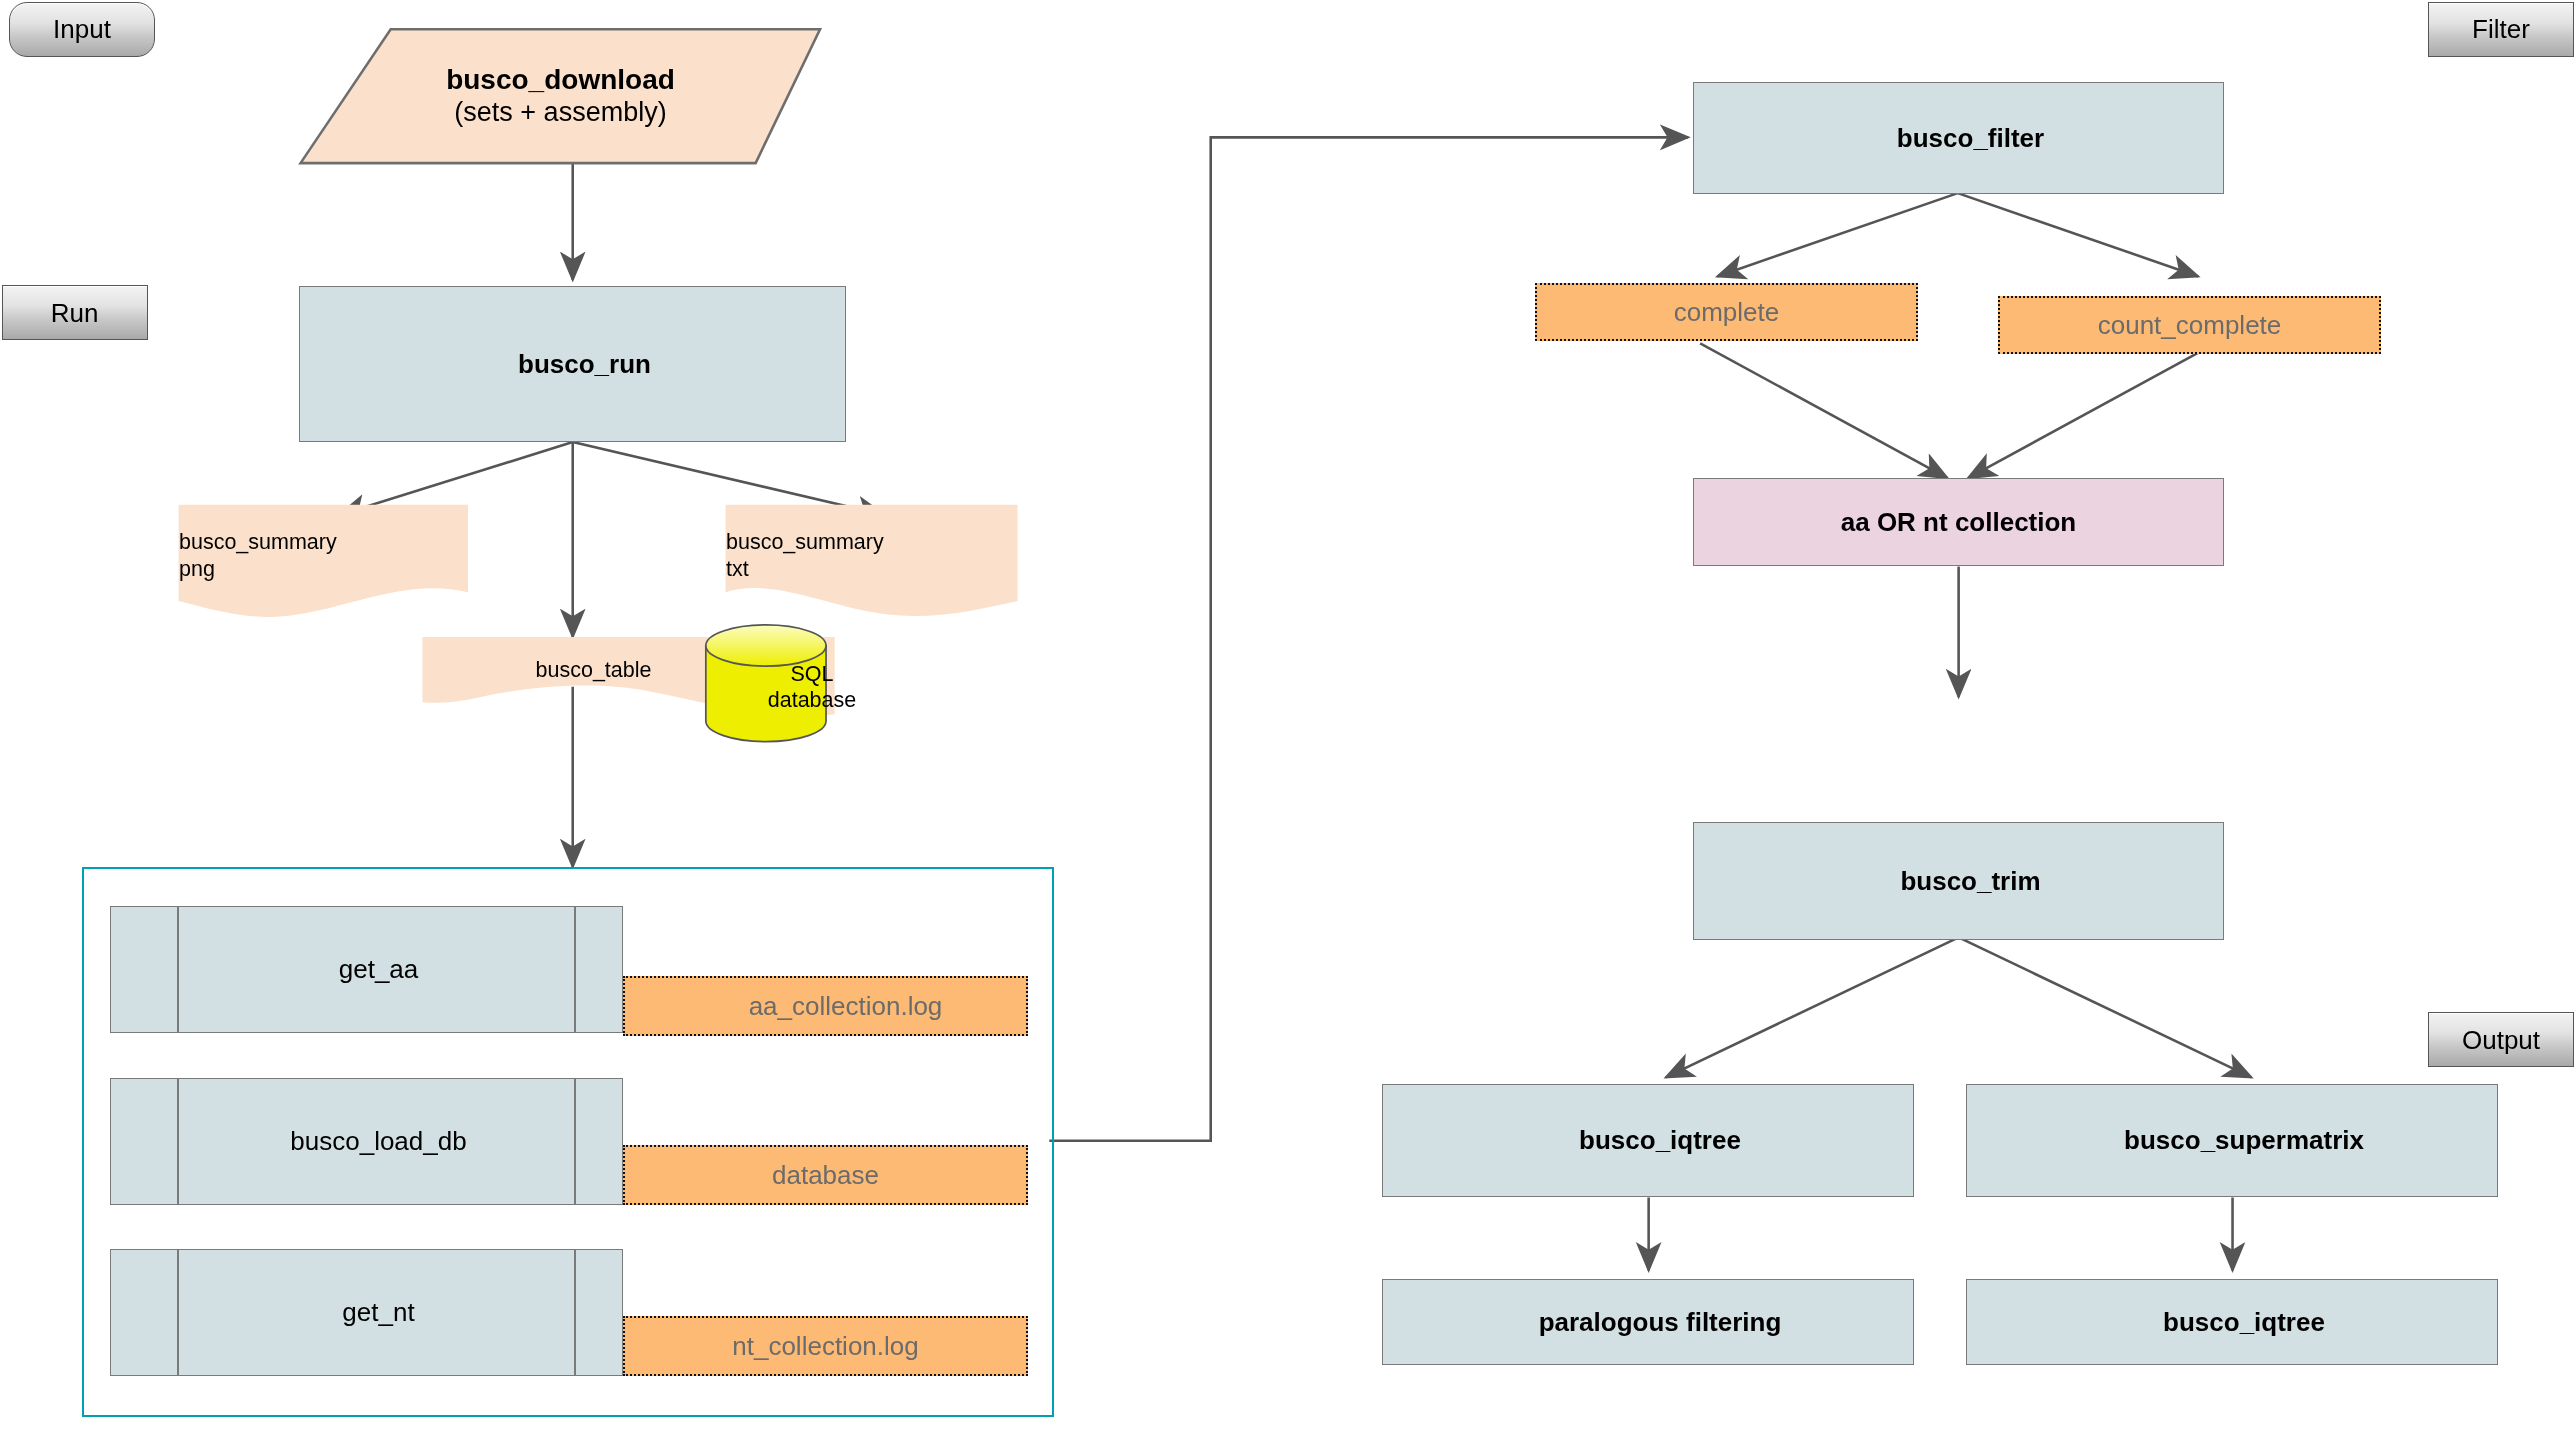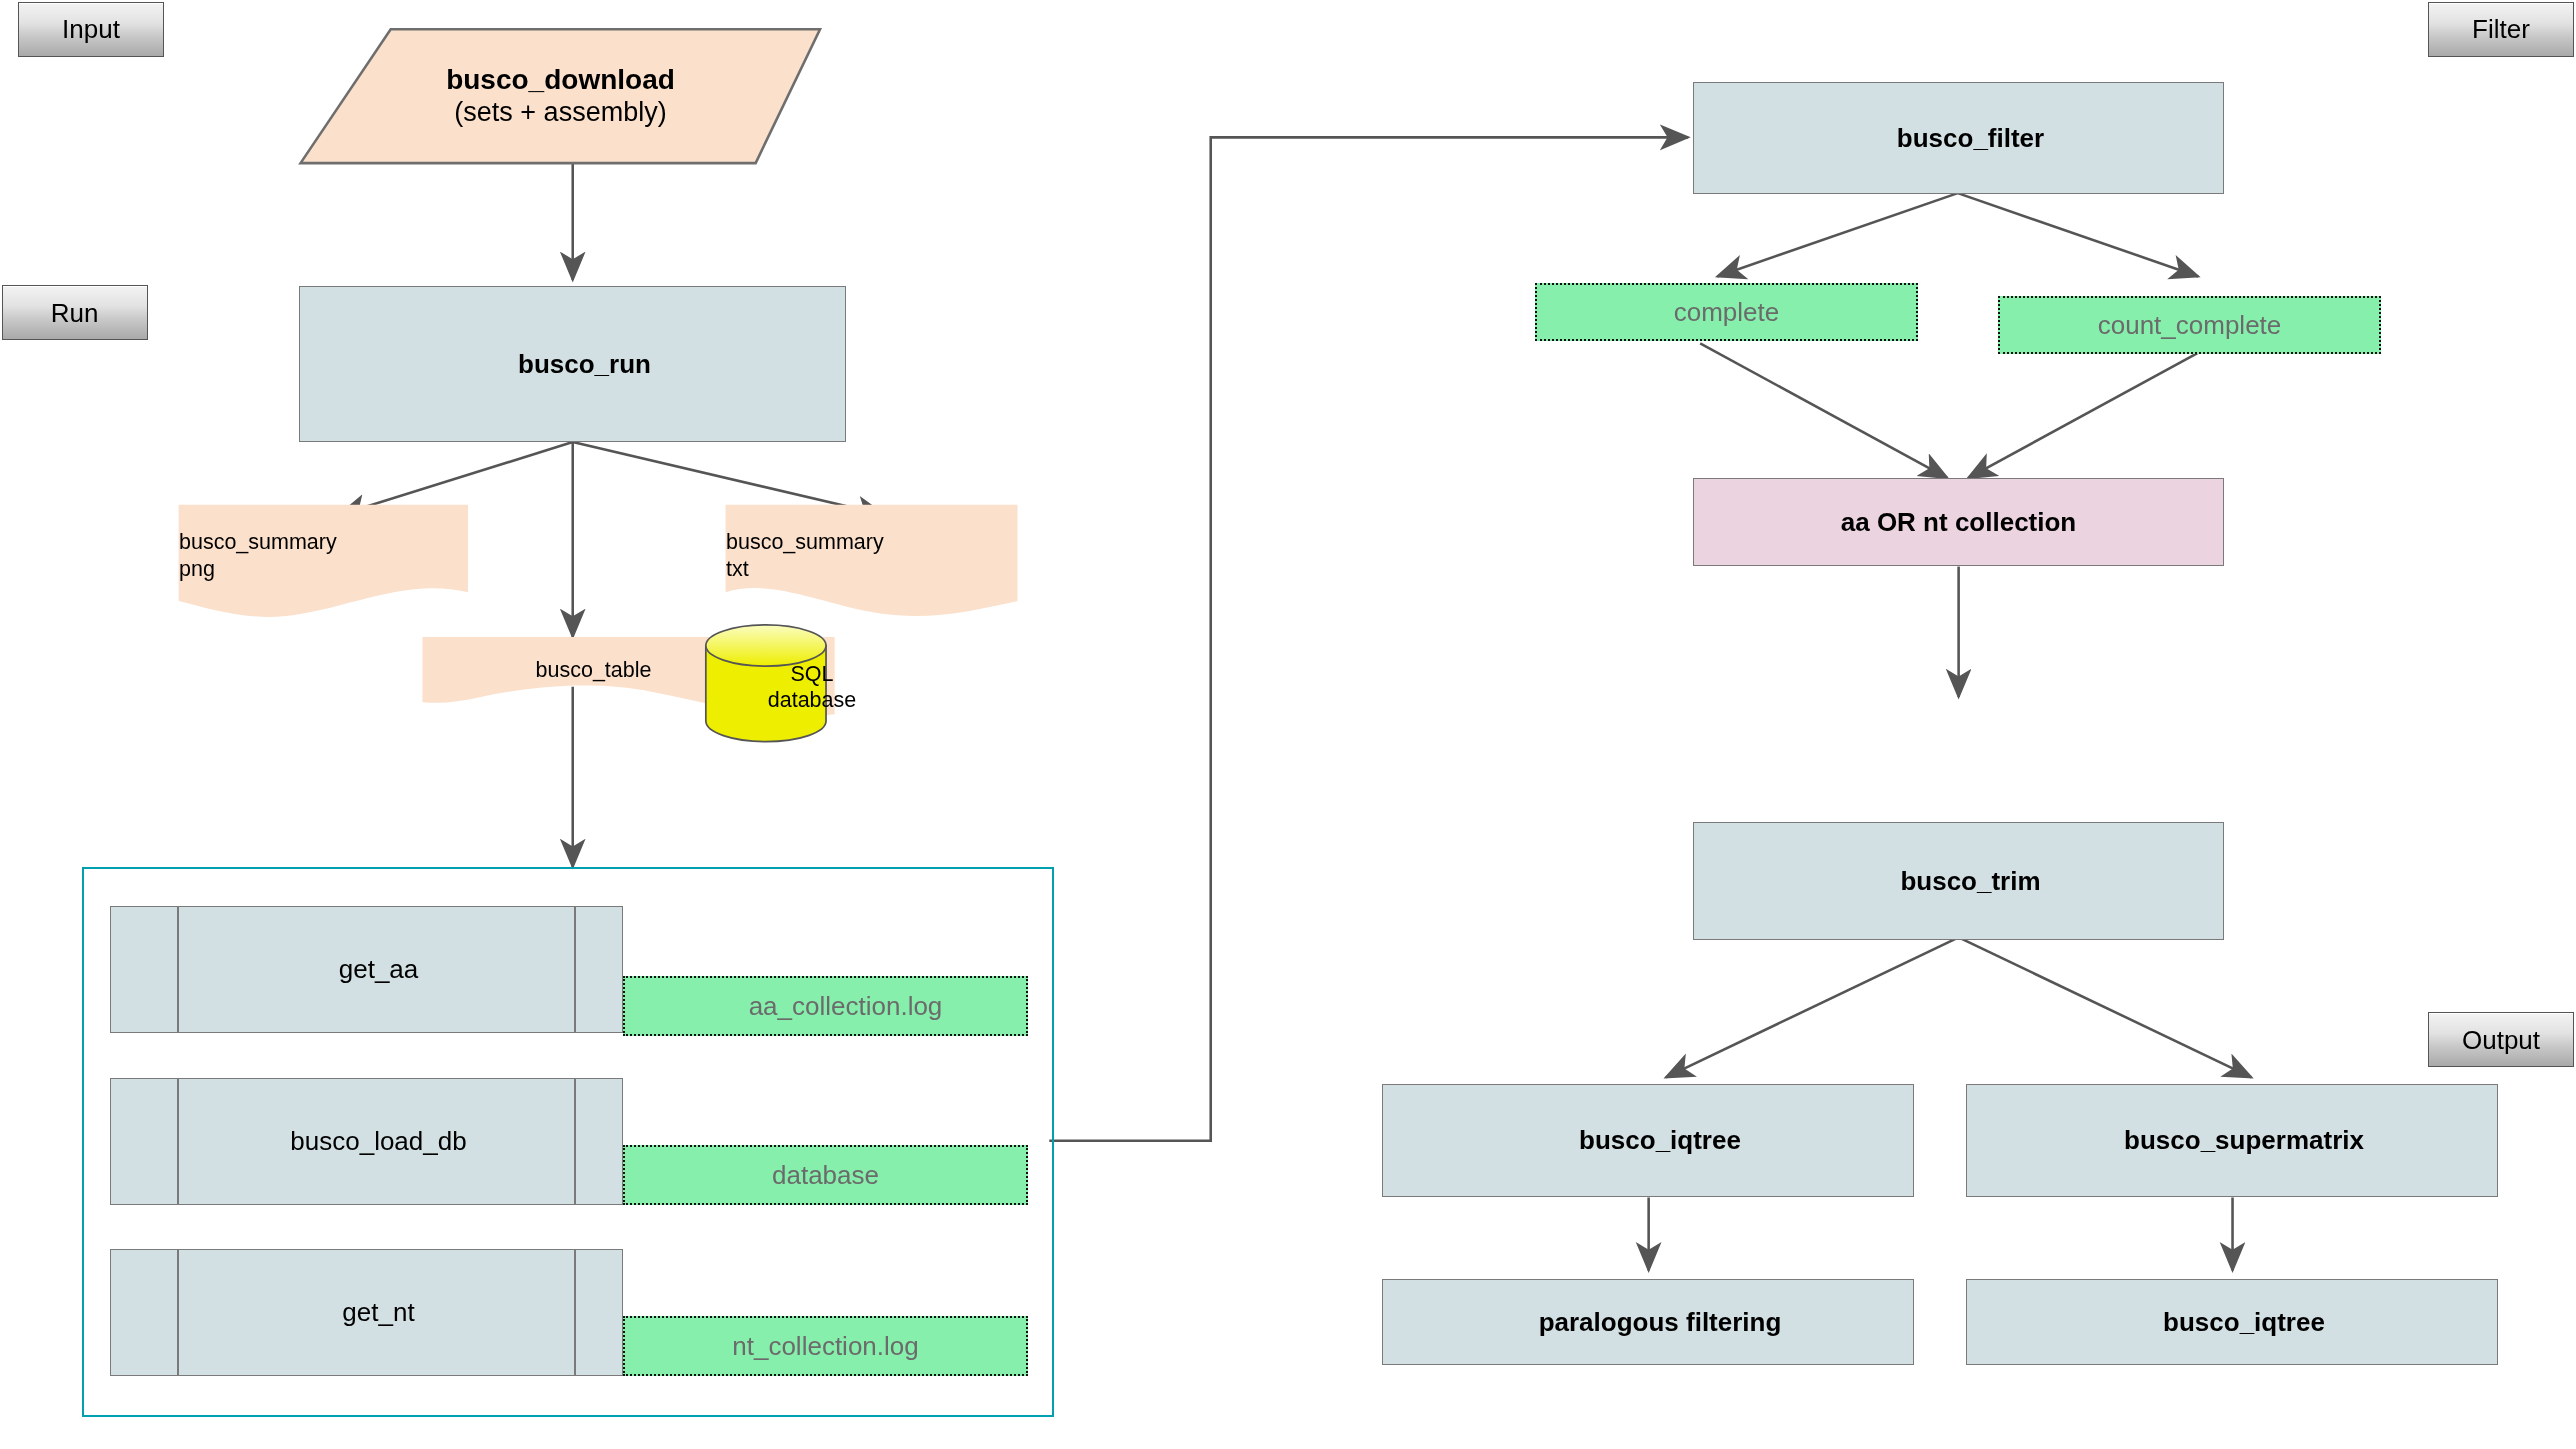--- a/index.html
+++ b/index.html
@@ -15,21 +15,21 @@
          box-shadow:0 0.9px 0 #fff inset;}
 
   
   .node{position:absolute;display:flex;align-items:center;justify-content:center;
         text-align:center;box-sizing:border-box;}
   .proc{background:#d3e0e3;border:1.7px solid #7a7a7a;color:#000;
         font-weight:bold;font-size:26px;padding-left:24px;}
   .proc.plain{font-weight:normal;font-size:26px;}
   .decision{background:#ecd3e0;border:1.7px solid #7a7a7a;color:#000;
             font-weight:bold;font-size:26px;}
-  .logbox{background:#86efac;border:2.6px dotted #111;color:#6b6b6b;
+  .logbox{background:#fdba74;border:2.6px dotted #111;color:#6b6b6b;
           font-size:26px;}
   .docshape{position:absolute;display:flex;align-items:flex-start;
             justify-content:center;color:#000;font-size:21.5px;line-height:1.25;
             box-sizing:border-box;}
   .docshape span{position:relative;z-index:2;}
   .para-label{position:absolute;display:flex;flex-direction:column;
               align-items:center;justify-content:center;color:#000;z-index:3;}
   .para-label .l1{font-weight:bold;font-size:28px;line-height:1.15;}
   .para-label .l2{font-weight:normal;font-size:27px;line-height:1.2;}
   .groupbox{position:absolute;border:2.6px solid #00a0b0;background:transparent;}
@@ -90,21 +90,21 @@
     <g>
       <path d="M822,752 L822,840 A70,24 0 0 0 962,840 L962,752 Z" fill="#eeee00" stroke="#555" stroke-width="2"></path>
       <ellipse cx="892" cy="752" rx="70" ry="24" fill="url(#cylTop)" stroke="#555" stroke-width="2"></ellipse>
     </g>
 
     <g>
       <path d="M455,34 L955,34 L880,190 L350,190 Z" fill="#fbe0cb" stroke="#6e6e6e" stroke-width="3"></path>
     </g>
   </svg>
 
-  <div class="badge" style="left:18px;top:1.7px;width:144px;height:53px;">
+  <div class="badge" style="left:9px;top:1.7px;width:144px;height:53px;border-radius:18px;">
     <span>Input</span>
   </div>
   <div class="badge" style="left:1.7px;top:285px;width:144px;height:53px;">
     <span>Run</span>
   </div>
   <div class="badge" style="left:2428px;top:1.7px;width:144px;height:53px;">
     <span>Filter</span>
   </div>
   <div class="badge" style="left:2428px;top:1012px;width:144px;height:53px;">
     <span>Output</span>

